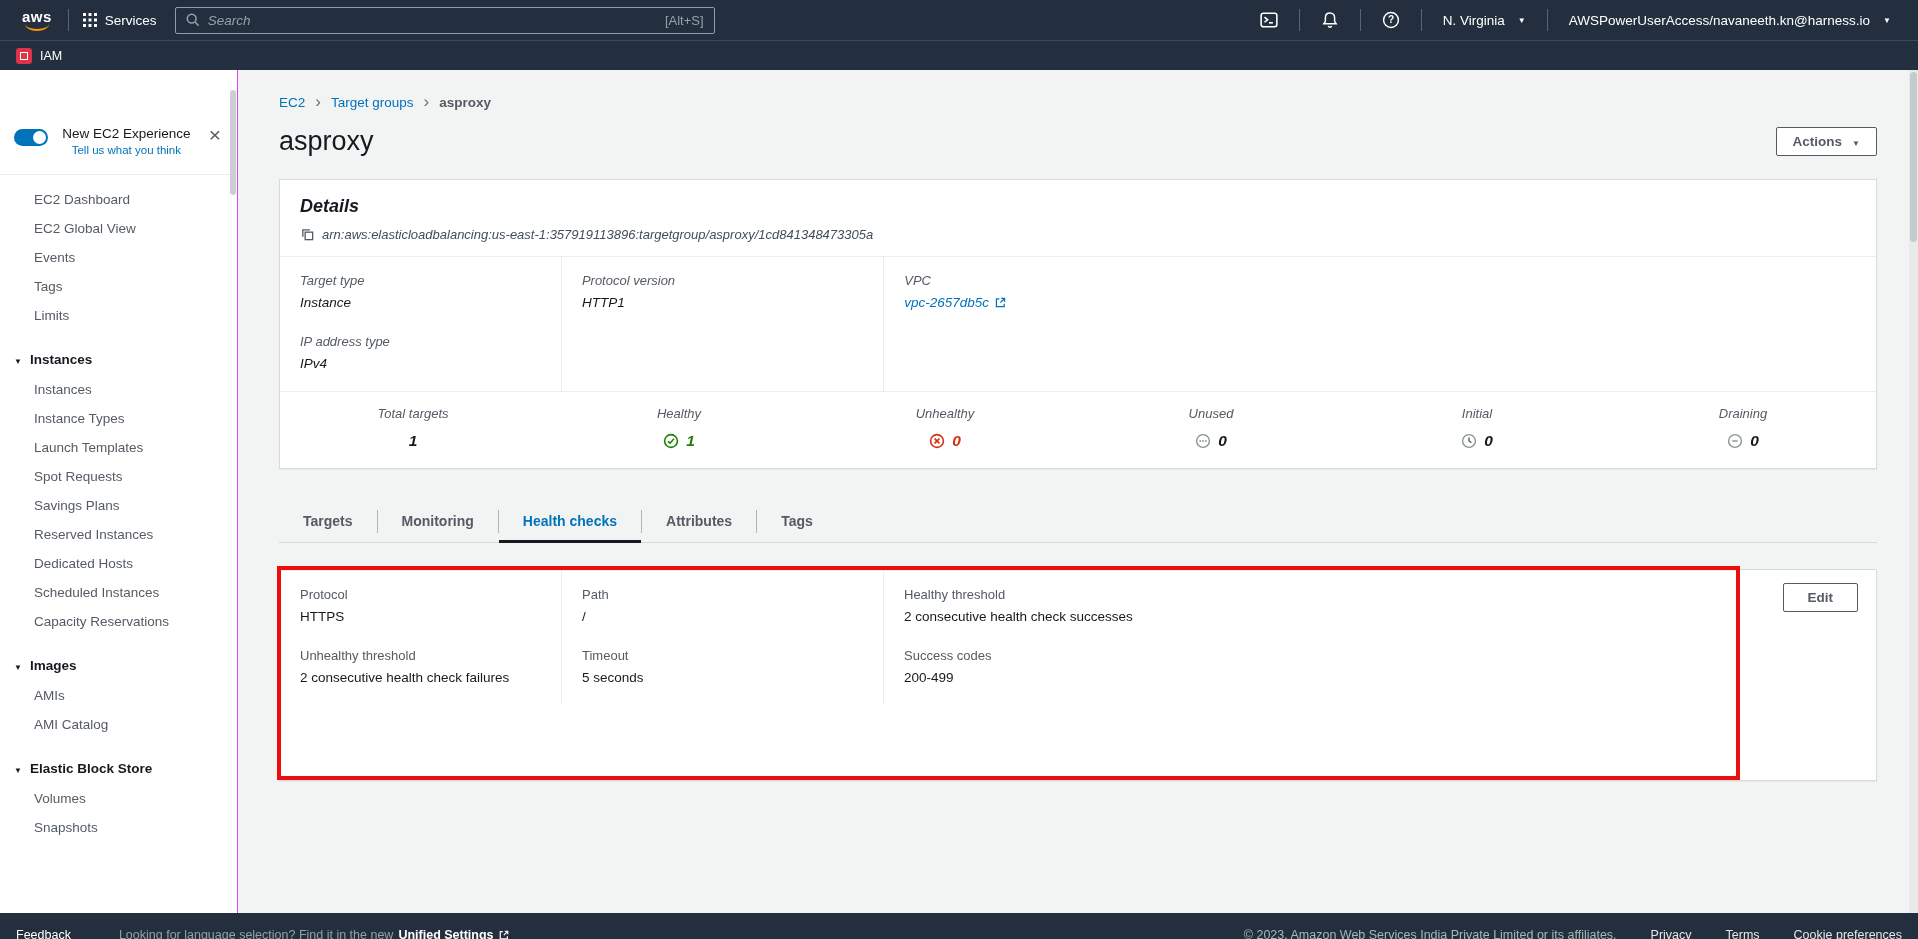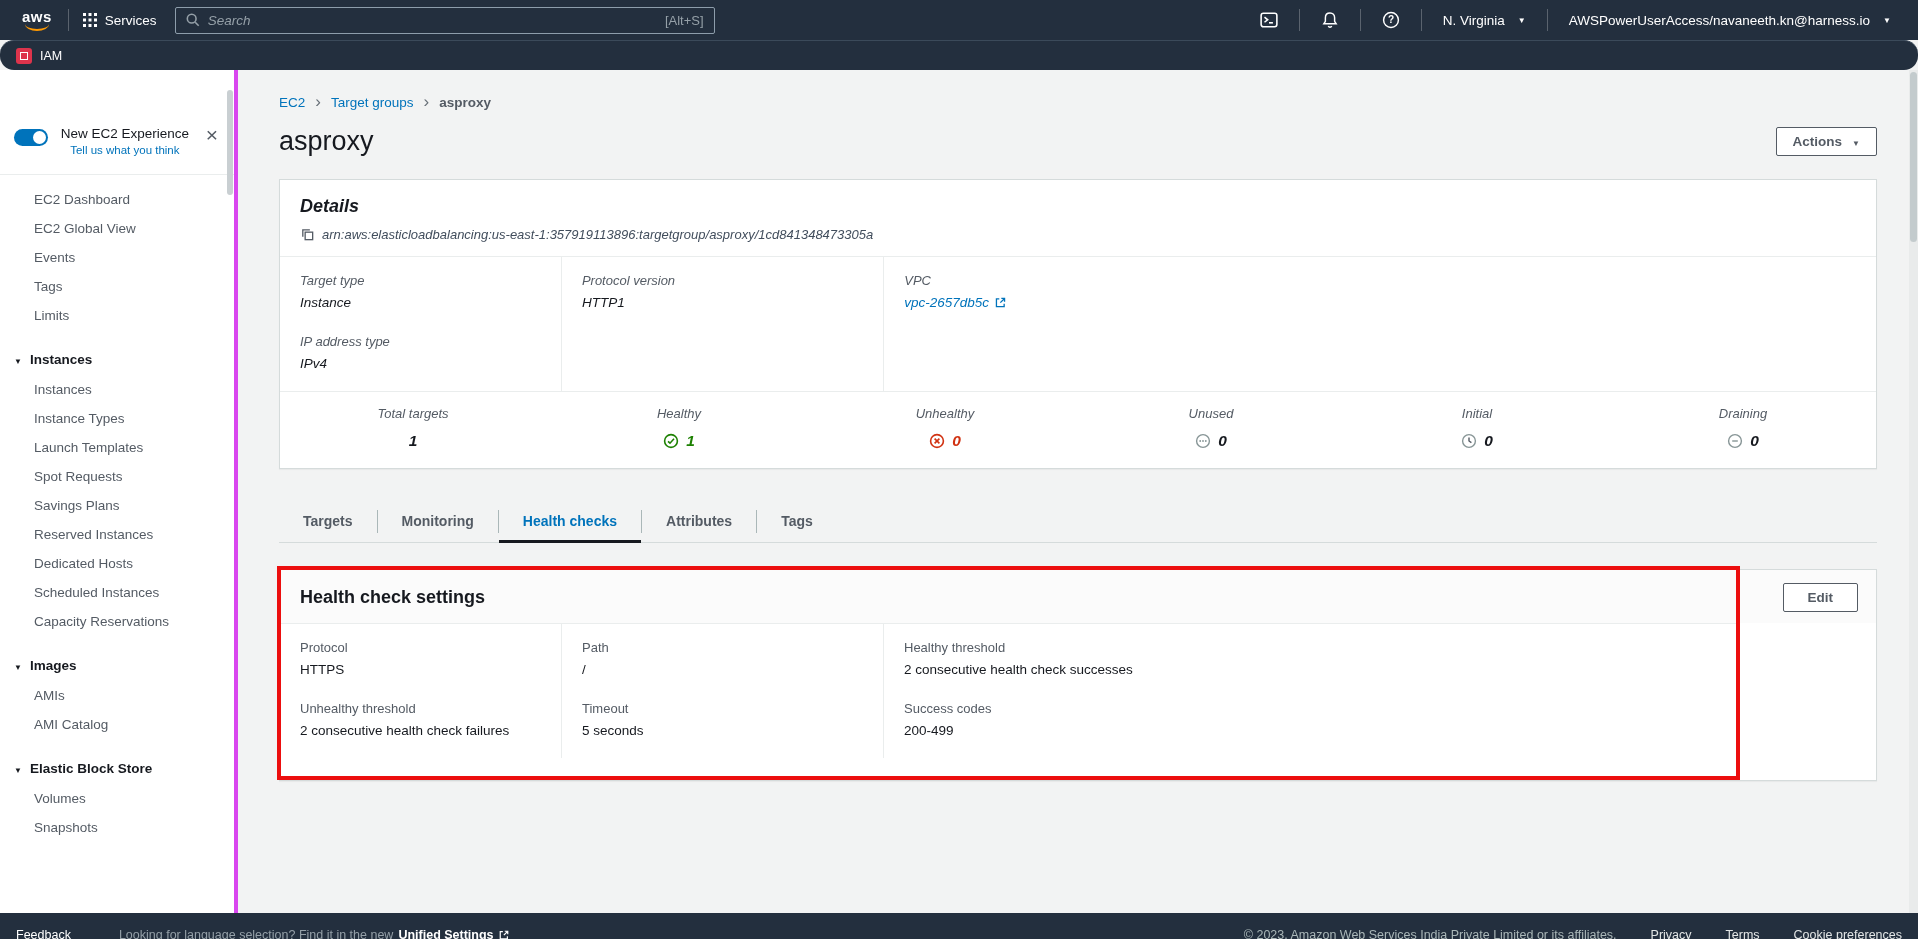--- a/index.html
+++ b/index.html
@@ -16,26 +16,26 @@
   .tb-divider { width:1px; height:22px; background:rgba(255,255,255,.25); margin:0 6px; }
   .services { display:flex; align-items:center; gap:8px; font-size:13.5px; padding:4px 8px; cursor:pointer; }
   .search-box { display:flex; align-items:center; width:540px; height:27px; border:1px solid #8d9dab; border-radius:2px; background:#232f3e; padding:0 10px; gap:8px; margin-left:10px; }
   .search-box input { flex:1; background:transparent; border:none; outline:none; color:#fff; font-size:13.5px; font-family:inherit; }
   .search-box input::placeholder { color:#95a0a8; font-style:italic; }
   .search-shortcut { color:#95a0a8; font-size:13px; }
   .topbar-right { margin-left:auto; display:flex; align-items:center; }
   .tb-item { display:flex; align-items:center; gap:7px; padding:0 15px; font-size:13.5px; cursor:pointer; }
   .caret-down::after { content:"▼"; font-size:8px; color:#fff; margin-left:6px; }
   
-  .favbar { height:30px; background:#232f3e; border-top:1px solid #3b4a5a; display:flex; align-items:center; padding:0 16px; color:#fff; font-size:12.5px; gap:8px;border-radius:14px; }
+  .favbar { height:30px; background:#232f3e; border-top:1px solid #3b4a5a; display:flex; align-items:center; padding:0 16px; color:#fff; font-size:12.5px; gap:8px; }
   .iam-icon { width:16px; height:16px; border-radius:3px; background:#dd344c; display:flex; align-items:center; justify-content:center; }
   .iam-icon span { width:8px; height:8px; border:1.5px solid #fff; display:block; }
   
   .app { display:flex; height:843px; }
-  .sidebar { width:238px; background:#fff; border-right:4px solid #d946ef; position:relative; flex:none; }
+  .sidebar { width:238px; background:#fff; border-right:1px solid #d946ef; position:relative; flex:none; }
   .sb-thumb { position:absolute; right:1px; top:20px; width:6px; height:105px; background:#c9cfd2; border-radius:3px; }
   .exp-block { margin:56px 12px 0 14px; display:flex; gap:10px; align-items:flex-start; }
   .toggle { width:34px; height:17px; border-radius:9px; background:#0073bb; position:relative; flex:none; margin-top:3px; cursor:pointer; }
   .toggle-knob { position:absolute; right:2px; top:2px; width:13px; height:13px; border-radius:50%; background:#fff; }
   .exp-text { flex:1; text-align:center; }
   .exp-title { font-size:13.5px; color:#16191f; }
   .exp-link { font-size:11.5px; color:#0073bb; margin-top:3px; cursor:pointer; }
   .close-x { color:#545b64; font-size:21px; line-height:18px; padding:0 4px; cursor:pointer; }
   .sb-divider { height:1px; background:#eaeded; margin:18px 0 10px; }
   .sb-item { padding:7px 10px 7px 34px; font-size:13.5px; color:#545b64; cursor:pointer; }
@@ -348,23 +348,20 @@
         <div class="tab-sep"></div>
         <div class="tab active">Health checks</div>
         <div class="tab-sep"></div>
         <div class="tab">Attributes</div>
         <div class="tab-sep"></div>
         <div class="tab">Tags</div>
       </div>
 
       <div class="card hc-card">
         <div class="red-box"></div>
-        <div class="hc-head">
-          <div class="card-title">Health check settings</div>
-        </div>
         <button class="btn edit-btn">
           <span>Edit</span>
         </button>
         <div class="hc-fields">
           <div class="fcol">
             <div class="field">
                 <div class="flabel">Protocol</div>
                 <div class="fvalue">HTTPS</div>
               </div>
             <div class="field">

